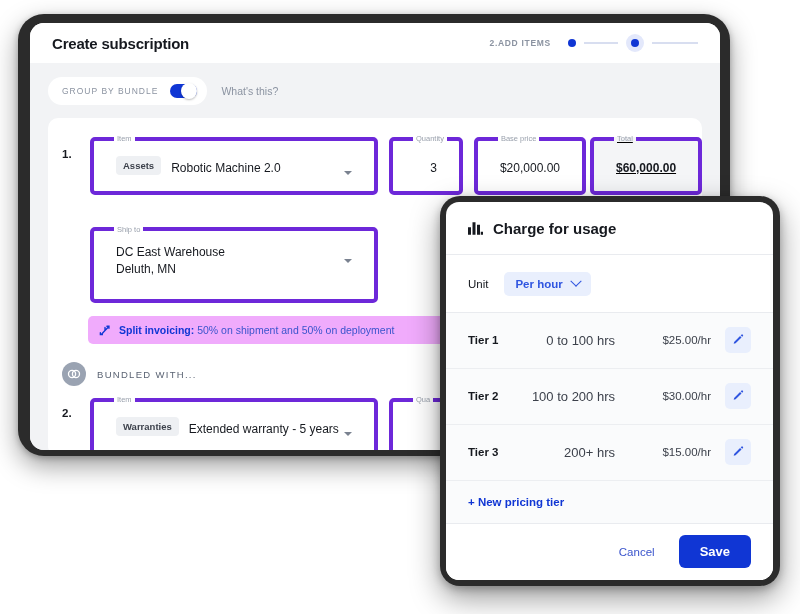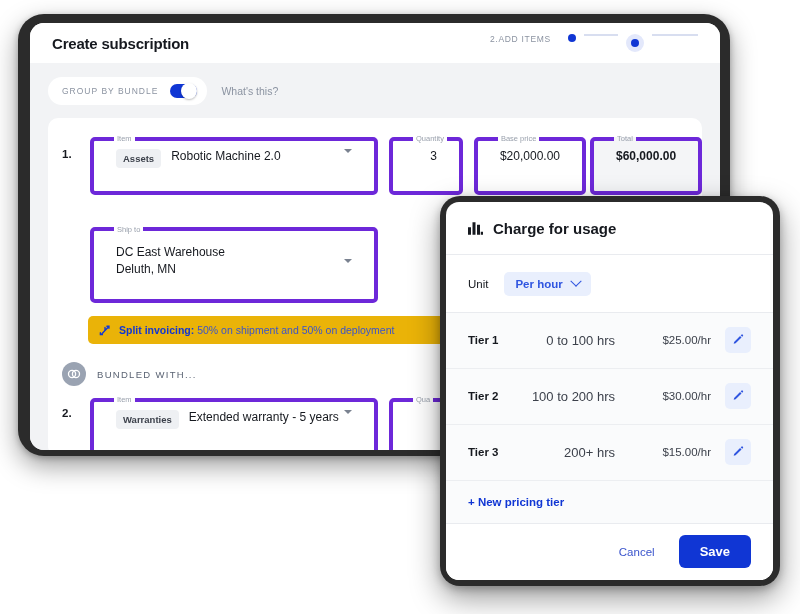--- a/index.html
+++ b/index.html
@@ -39,21 +39,21 @@
     height: 40px;
     background: #ffffff;
     display: flex; align-items: center;
     padding: 0 22px;
     box-sizing: border-box;
   }
   .win-title {
     font-size: 15px; font-weight: bold; color: #16191f;
     letter-spacing: -0.2px;
   }
-  .stepper { margin-left: auto; display: flex; align-items: flex-start; gap: 8px; }
+  .stepper { margin-left: auto; display: flex; align-items: center; gap: 8px; font-weight: bold; }
   .stepper-label {
     font-size: 8.5px; color: #8b93a1; letter-spacing: 0.7px;
     margin-right: 9px; white-space: nowrap;
   }
   .dot { width: 8px; height: 8px; border-radius: 50%; background: #1036d4; flex: none; }
   .dot-halo {
     width: 18px; height: 18px; border-radius: 50%;
     background: #e3e8fb; display: flex; align-items: center; justify-content: center;
     flex: none;
   }
@@ -107,58 +107,58 @@
 
   
   .fld {
     border: 4px solid #6d28d9; border-radius: 5px;
     position: relative; background: #fff; box-sizing: border-box;
   }
   .fld > legend {
     font-size: 7.5px; color: #9aa1ad; padding: 0 3px;
     margin-left: 8px;
   }
-  .fld-inner { padding: 0 10px 7px 10px; display: flex; align-items: flex-start; }
+  .fld-inner { padding: 0 10px 7px 10px; display: flex; align-items: flex-end; }
 
   .fld-item { width: 288px; }
   .fld-item .fld-inner { height: 26px; padding-bottom: 6px; }
   .chip {
     background: #eef0f3; border-radius: 4px;
     font-size: 9.5px; font-weight: bold; color: #3c414b;
     padding: 4px 7px; margin-right: 10px; white-space: nowrap;
   }
   .fld-value { font-size: 12px; color: #16191f; }
   .caret {
     margin-left: auto; width: 0; height: 0;
     border-left: 4px solid transparent; border-right: 4px solid transparent;
     border-top: 4px solid #7a8290;
   }
 
   .fld-qty { width: 52px; margin-left: 9px; }
   .fld-qty .fld-inner { height: 26px; justify-content: flex-end; padding-bottom:6px;}
   .fld-price { width: 104px; margin-left: 9px; }
   .fld-price .fld-inner { height: 26px; justify-content: flex-end; padding-bottom:6px;}
-  .fld-total { width: 98px; background: #f4f5f7; }
+  .fld-total { width: 98px; background: #f4f5f7; text-decoration: underline; }
   .fld-total .fld-inner { height: 26px; justify-content: flex-end; padding-bottom:6px;}
   .fld-total legend { background: transparent; }
   .total-val { font-size: 12px; font-weight: bold; color: #16191f; }
 
   .charge-link {
     display: flex; align-items: center; gap: 6px;
     font-size: 10.5px; color: #5a6373;
     margin-top: 7px; margin-left: 92px;
   }
 
   .fld-ship { width: 288px; margin-top: 11px; }
   .fld-ship .fld-inner { height: 44px; align-items: center; padding-bottom: 6px; }
   .ship-lines { font-size: 12px; color: #16191f; line-height: 17px; }
 
   .banner {
     margin: 13px 14px 0 40px;
-    background: #eab308; border-radius: 5px;
+    background: #f0abfc; border-radius: 5px;
     height: 28px; display: flex; align-items: center;
     padding: 0 11px; gap: 8px;
   }
   .banner-text { font-size: 10.5px; color: #3a54cc; }
   .banner-text b { color: #1036d4; }
   .banner .pencil { margin-left: auto; }
 
   
   .bundled {
     display: flex; align-items: center; gap: 11px;

